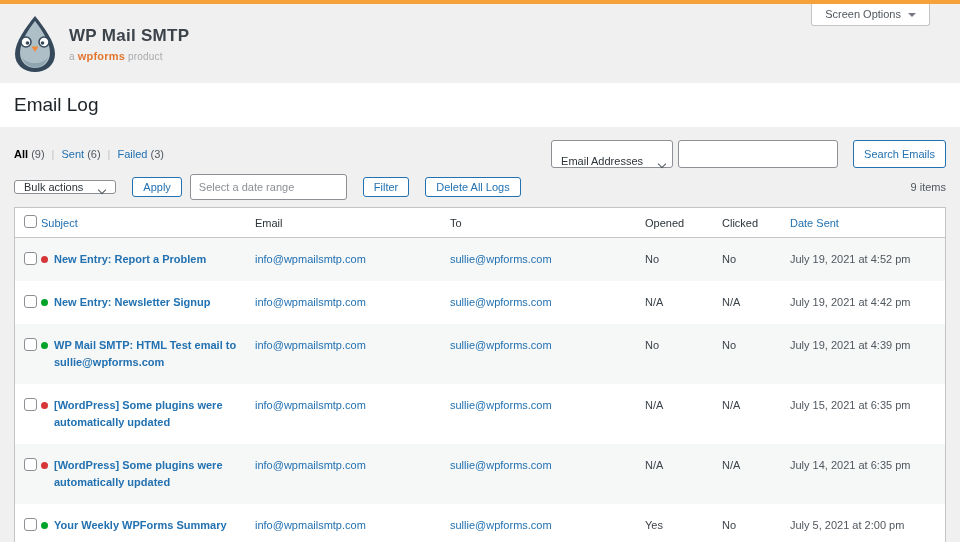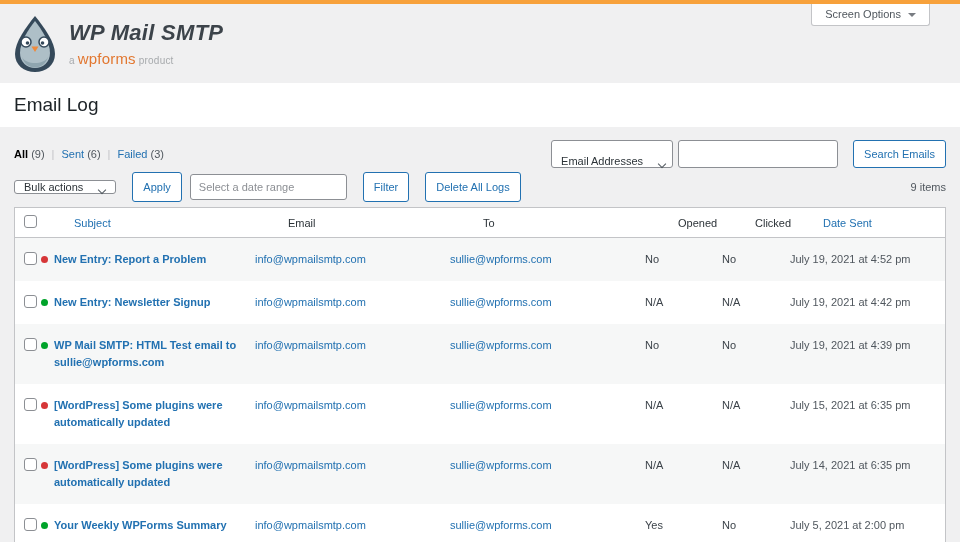--- a/index.html
+++ b/index.html
@@ -23,23 +23,23 @@
     border-radius: 0 0 3px 3px;
     padding: 4px 13px 5px; font-size: 11px; color: #50575e;
     font-family: "Liberation Sans", sans-serif; cursor: pointer;
     z-index: 5;
   }
   .so-caret { width: 0; height: 0; border-left: 4px solid transparent; border-right: 4px solid transparent; border-top: 4px solid #787c82; margin-top: 1px; }
 
   
   .plugin-header { height: 79px; background: #f0f0f1; display: flex; align-items: center; gap: 11px; padding-left: 12px; }
   .logo { width: 46px; height: 58px; display: inline-block; }
-  .app-title { font-size: 22px; font-weight: bold; color: #3c434a; letter-spacing: .3px; font-style: italic; }
+  .app-title { font-size: 17px; font-weight: bold; color: #3c434a; letter-spacing: .3px; }
   .tagline { font-size: 10px; color: #a7aaad; margin-top: 4px; letter-spacing: .2px; }
-  .tagline .brand { color: #e27730; font-weight: normal; font-size: 15px; }
+  .tagline .brand { color: #e27730; font-weight: bold; font-size: 11px; }
 
   
   .title-band { background: #fff; height: 44px; display: flex; align-items: center; padding: 8px 14px; }
   .title-band h1 { font-size: 19px; font-weight: 400; color: #1d2327; }
 
   
   .content { padding: 12px 14px 0; }
   .row1 { display: flex; justify-content: space-between; align-items: center; height: 29px; }
   .views { font-size: 11px; white-space: nowrap; }
   .view { cursor: pointer; text-decoration: none; }
@@ -59,31 +59,31 @@
   .txt-input {
     height: 28px; background: #fff; border: 1px solid #8c8f94; border-radius: 3px;
     padding: 0 8px; font-family: "Liberation Sans", sans-serif; font-size: 11px; color: #2c3338;
   }
   .txt-input::placeholder { color: #8c8f94; opacity: 1; }
   .btn {
     height: 28px; background: #fff; color: #2271b1;
     border: 1px solid #2271b1; border-radius: 3px; padding: 0 10px;
     font-family: "Liberation Sans", sans-serif; font-size: 11px; cursor: pointer; white-space: nowrap; margin-left: 10px;
   }
-  .btn.sm { height: 30px; }
+  .btn.sm { height: 20px; }
 
   .row2 { display: flex; justify-content: space-between; align-items: center; margin-top: 6px; height: 26px; }
   .row2 .left { display: flex; align-items: center; gap: 6px; }
   .items-count { color: #50575e; }
 
   
   .table { margin-top: 7px; background: #fff; border: 1px solid #c3c4c7; }
   .trow, .thead { display: grid; grid-template-columns: 26px 214px 195px 195px 77px 68px 1fr; align-items: start; }
   .thead { height: 30px; align-items: center; border-bottom: 1px solid #c3c4c7; }
-  .thead .hcell { color: #2c3338; margin-left: 33px; }
+  .thead .hcell { color: #2c3338; }
   .thead .sortable { color: #2271b1; text-decoration: none; cursor: pointer; }
   .cb { width: 13px; height: 13px; border: 1px solid #8c8f94; border-radius: 3px; background: #fff; margin-left: 9px; appearance: none; -webkit-appearance: none; cursor: pointer; display: inline-block; }
   .trow { padding: 13px 0; }
   #tbody .trow:nth-child(odd) { background: #f6f7f7; }
   .trow .cb { margin-top: 1px; }
   .cell { line-height: 17px; padding-right: 12px; }
   .subject-cell { display: flex; gap: 6px; }
   .dot { width: 7px; height: 7px; border-radius: 50%; flex-shrink: 0; margin-top: 5px; }
   .subject-link { color: #2271b1; font-weight: bold; text-decoration: none; line-height: 17px; cursor: pointer; }
   .email-link { color: #2271b1; text-decoration: none; cursor: pointer; }

